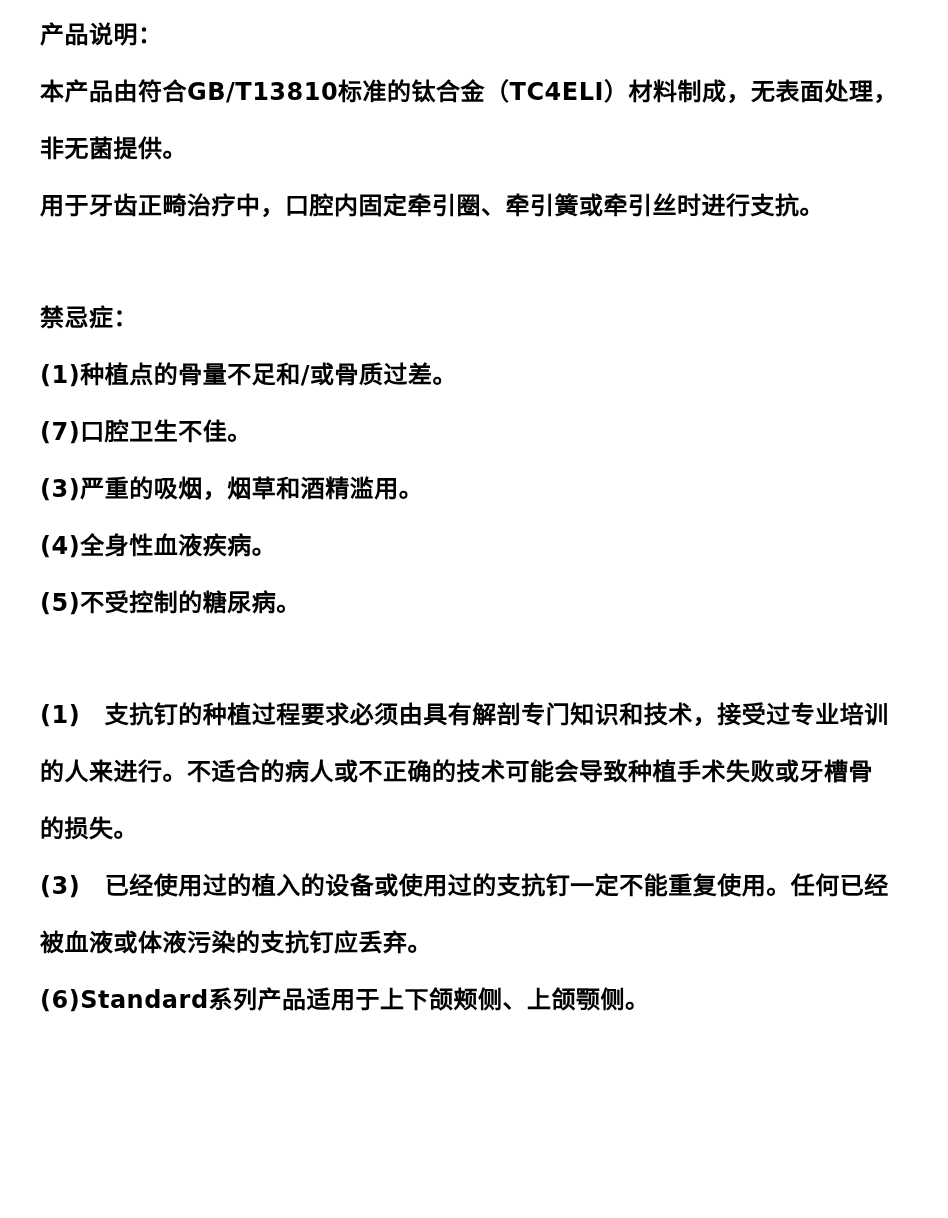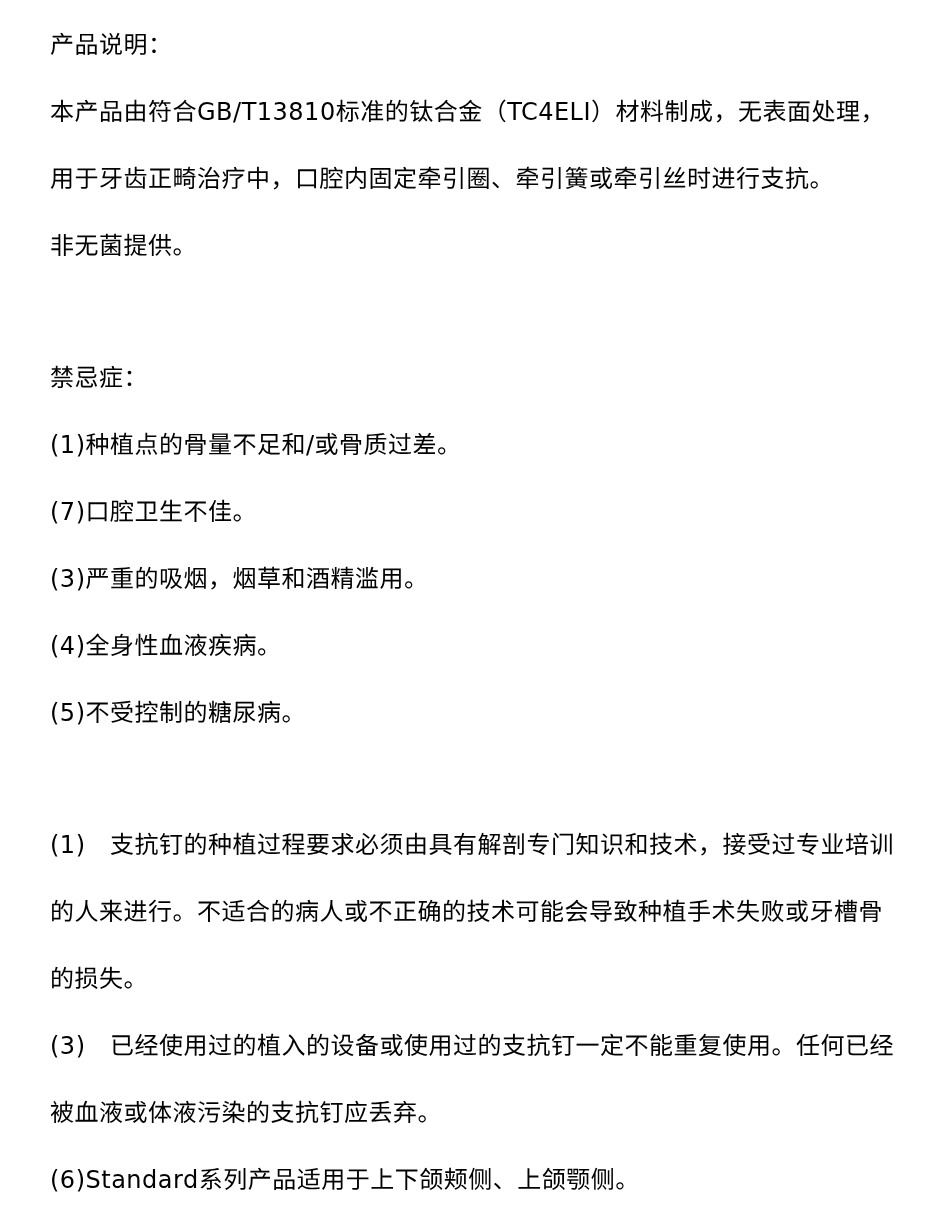--- a/index.html
+++ b/index.html
@@ -14,44 +14,45 @@
     background: #ffffff;
     overflow: hidden;
     box-sizing: border-box;
     padding: 7px 28px 0 40px;
     font-family: "DejaVu Sans", "Liberation Sans", sans-serif;
     font-size: 24px;
     color: #000000;
     font-weight: 400;
   }
   .line {
-    margin: 10px;
+    margin: 0;
     height: 57px;
     line-height: 57px;
     white-space: nowrap;
     letter-spacing: 0.5px;
+    font-weight: bold;
   }
   .blank-line {
     height: 55px;
   }
   section {
     margin: 0;
     padding: 0;
   }
 </style>
 </head>
 <body>
 
 <main class="page">
 
   <section>
     <p class="line">产品说明：</p>
     <p class="line">本产品由符合GB/T13810标准的钛合金（TC4ELI）材料制成，无表面处理，</p>
+    <p class="line">非无菌提供。</p>
     <p class="line">用于牙齿正畸治疗中，口腔内固定牵引圈、牵引簧或牵引丝时进行支抗。</p>
-    <p class="line">非无菌提供。</p>
   </section>
 
   <div class="blank-line"></div>
 
   <section>
     <p class="line">禁忌症：</p>
     <p class="line">(1)种植点的骨量不足和/或骨质过差。</p>
     <p class="line">(7)口腔卫生不佳。</p>
     <p class="line">(3)严重的吸烟，烟草和酒精滥用。</p>
     <p class="line">(4)全身性血液疾病。</p>

